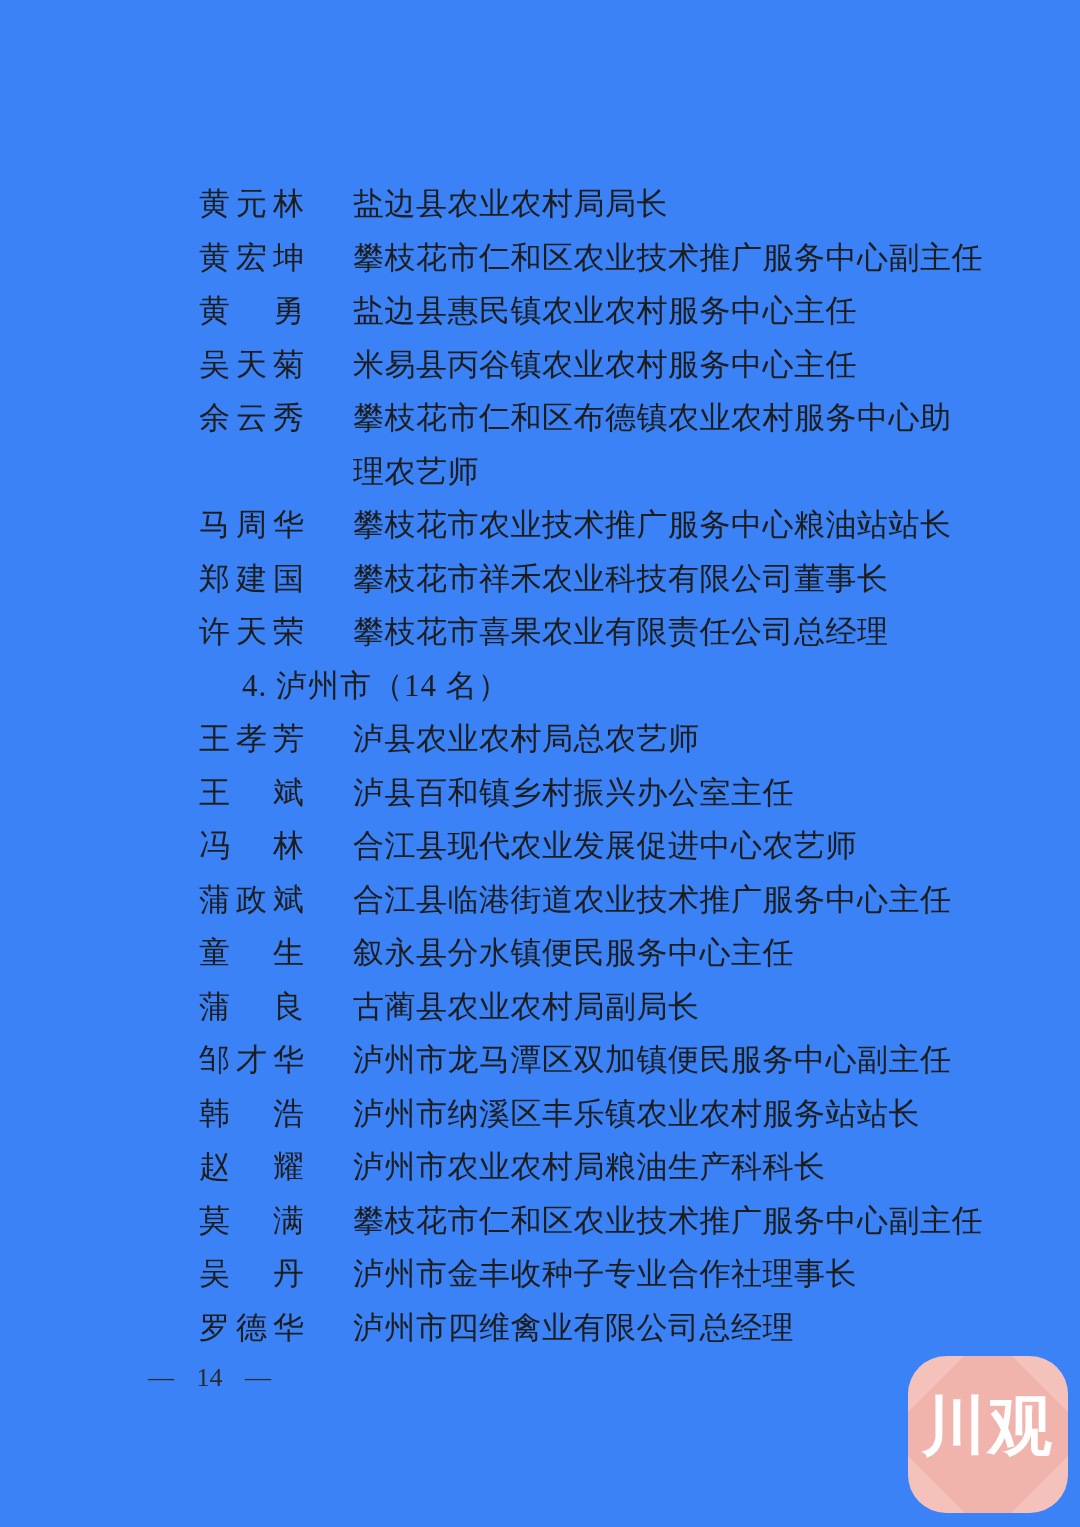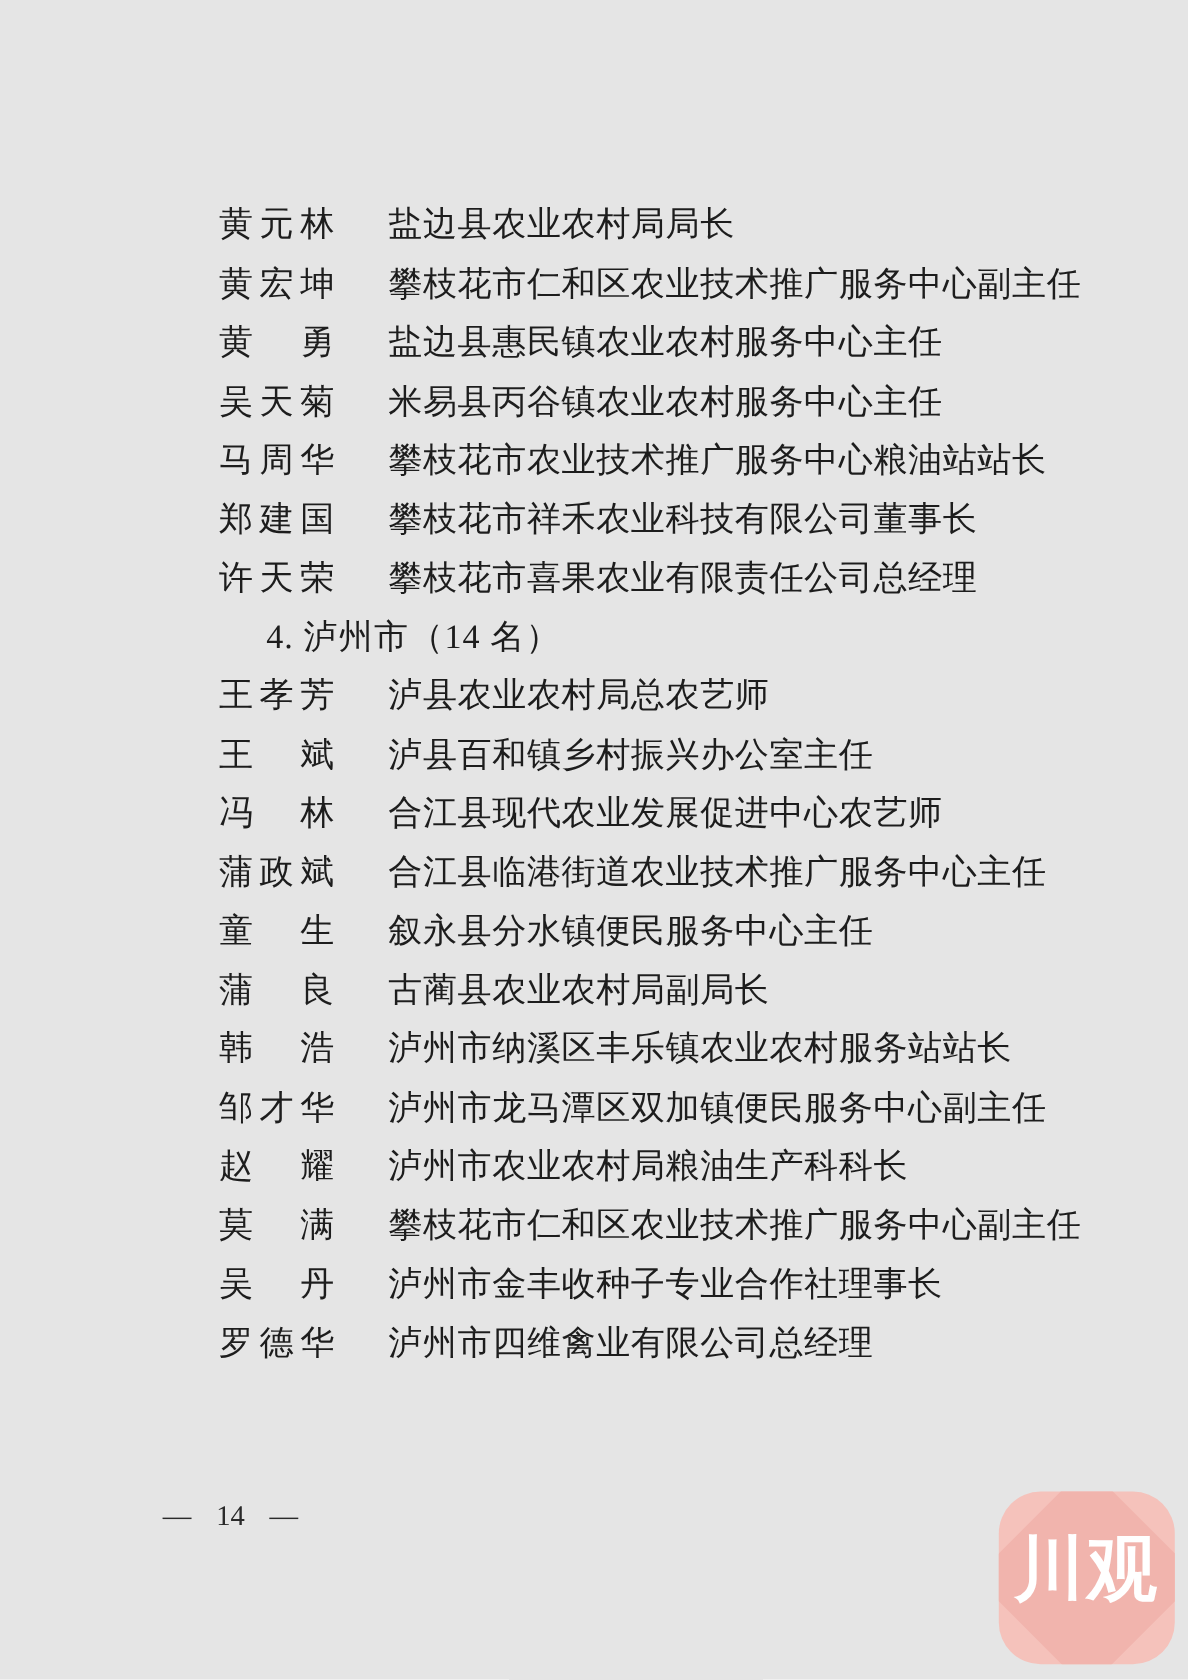--- a/index.html
+++ b/index.html
@@ -11,21 +11,21 @@
     width: 1080px;
     height: 1527px;
     position: relative;
     overflow: hidden;
     font-family: "Liberation Serif", "DejaVu Serif", serif;
     color: #1d1d1d;
   }
   .page {
     position: absolute;
     inset: 0;
-    background: #e5e5e5;
+    background: #3b82f6;
   }
   .rows {
     position: absolute;
     left: 0;
     top: 177px;
     width: 1080px;
   }
   .row {
     padding-left: 199px;
     font-size: 31px;
@@ -92,32 +92,34 @@
 </head>
 <body style="color: rgb(29, 29, 29); background: rgb(255, 255, 255);">
 
 <div class="page">
 
   <main class="rows" id="rows">
       <div class="row entry"><span class="name">黄元林</span><span class="title">盐边县农业农村局局长</span></div>
       <div class="row entry"><span class="name">黄宏坤</span><span class="title">攀枝花市仁和区农业技术推广服务中心副主任</span></div>
       <div class="row entry"><span class="name">黄　勇</span><span class="title">盐边县惠民镇农业农村服务中心主任</span></div>
       <div class="row entry"><span class="name">吴天菊</span><span class="title">米易县丙谷镇农业农村服务中心主任</span></div>
+      <div class="row entry"><span class="name">余云秀</span><span class="title">攀枝花市仁和区布德镇农业农村服务中心助
+理农艺师</span></div>
       <div class="row entry"><span class="name">马周华</span><span class="title">攀枝花市农业技术推广服务中心粮油站站长</span></div>
       <div class="row entry"><span class="name">郑建国</span><span class="title">攀枝花市祥禾农业科技有限公司董事长</span></div>
       <div class="row entry"><span class="name">许天荣</span><span class="title">攀枝花市喜果农业有限责任公司总经理</span></div>
       <div class="row section"><span>4. 泸州市（14 名）</span></div>
       <div class="row entry"><span class="name">王孝芳</span><span class="title">泸县农业农村局总农艺师</span></div>
       <div class="row entry"><span class="name">王　斌</span><span class="title">泸县百和镇乡村振兴办公室主任</span></div>
       <div class="row entry"><span class="name">冯　林</span><span class="title">合江县现代农业发展促进中心农艺师</span></div>
       <div class="row entry"><span class="name">蒲政斌</span><span class="title">合江县临港街道农业技术推广服务中心主任</span></div>
       <div class="row entry"><span class="name">童　生</span><span class="title">叙永县分水镇便民服务中心主任</span></div>
       <div class="row entry"><span class="name">蒲　良</span><span class="title">古蔺县农业农村局副局长</span></div>
+      <div class="row entry"><span class="name">邹才华</span><span class="title">泸州市龙马潭区双加镇便民服务中心副主任</span></div>
       <div class="row entry"><span class="name">韩　浩</span><span class="title">泸州市纳溪区丰乐镇农业农村服务站站长</span></div>
-      <div class="row entry"><span class="name">邹才华</span><span class="title">泸州市龙马潭区双加镇便民服务中心副主任</span></div>
       <div class="row entry"><span class="name">赵　耀</span><span class="title">泸州市农业农村局粮油生产科科长</span></div>
       <div class="row entry"><span class="name">莫　满</span><span class="title">攀枝花市仁和区农业技术推广服务中心副主任</span></div>
       <div class="row entry"><span class="name">吴　丹</span><span class="title">泸州市金丰收种子专业合作社理事长</span></div>
       <div class="row entry"><span class="name">罗德华</span><span class="title">泸州市四维禽业有限公司总经理</span></div>
     </main>
 
   <div class="footer">— 14 —</div>
 
   <div class="logo" style="background: rgb(245, 194, 187); text-align: right;">
     <div class="diamond" style="background: rgb(241, 180, 173);"></div>

